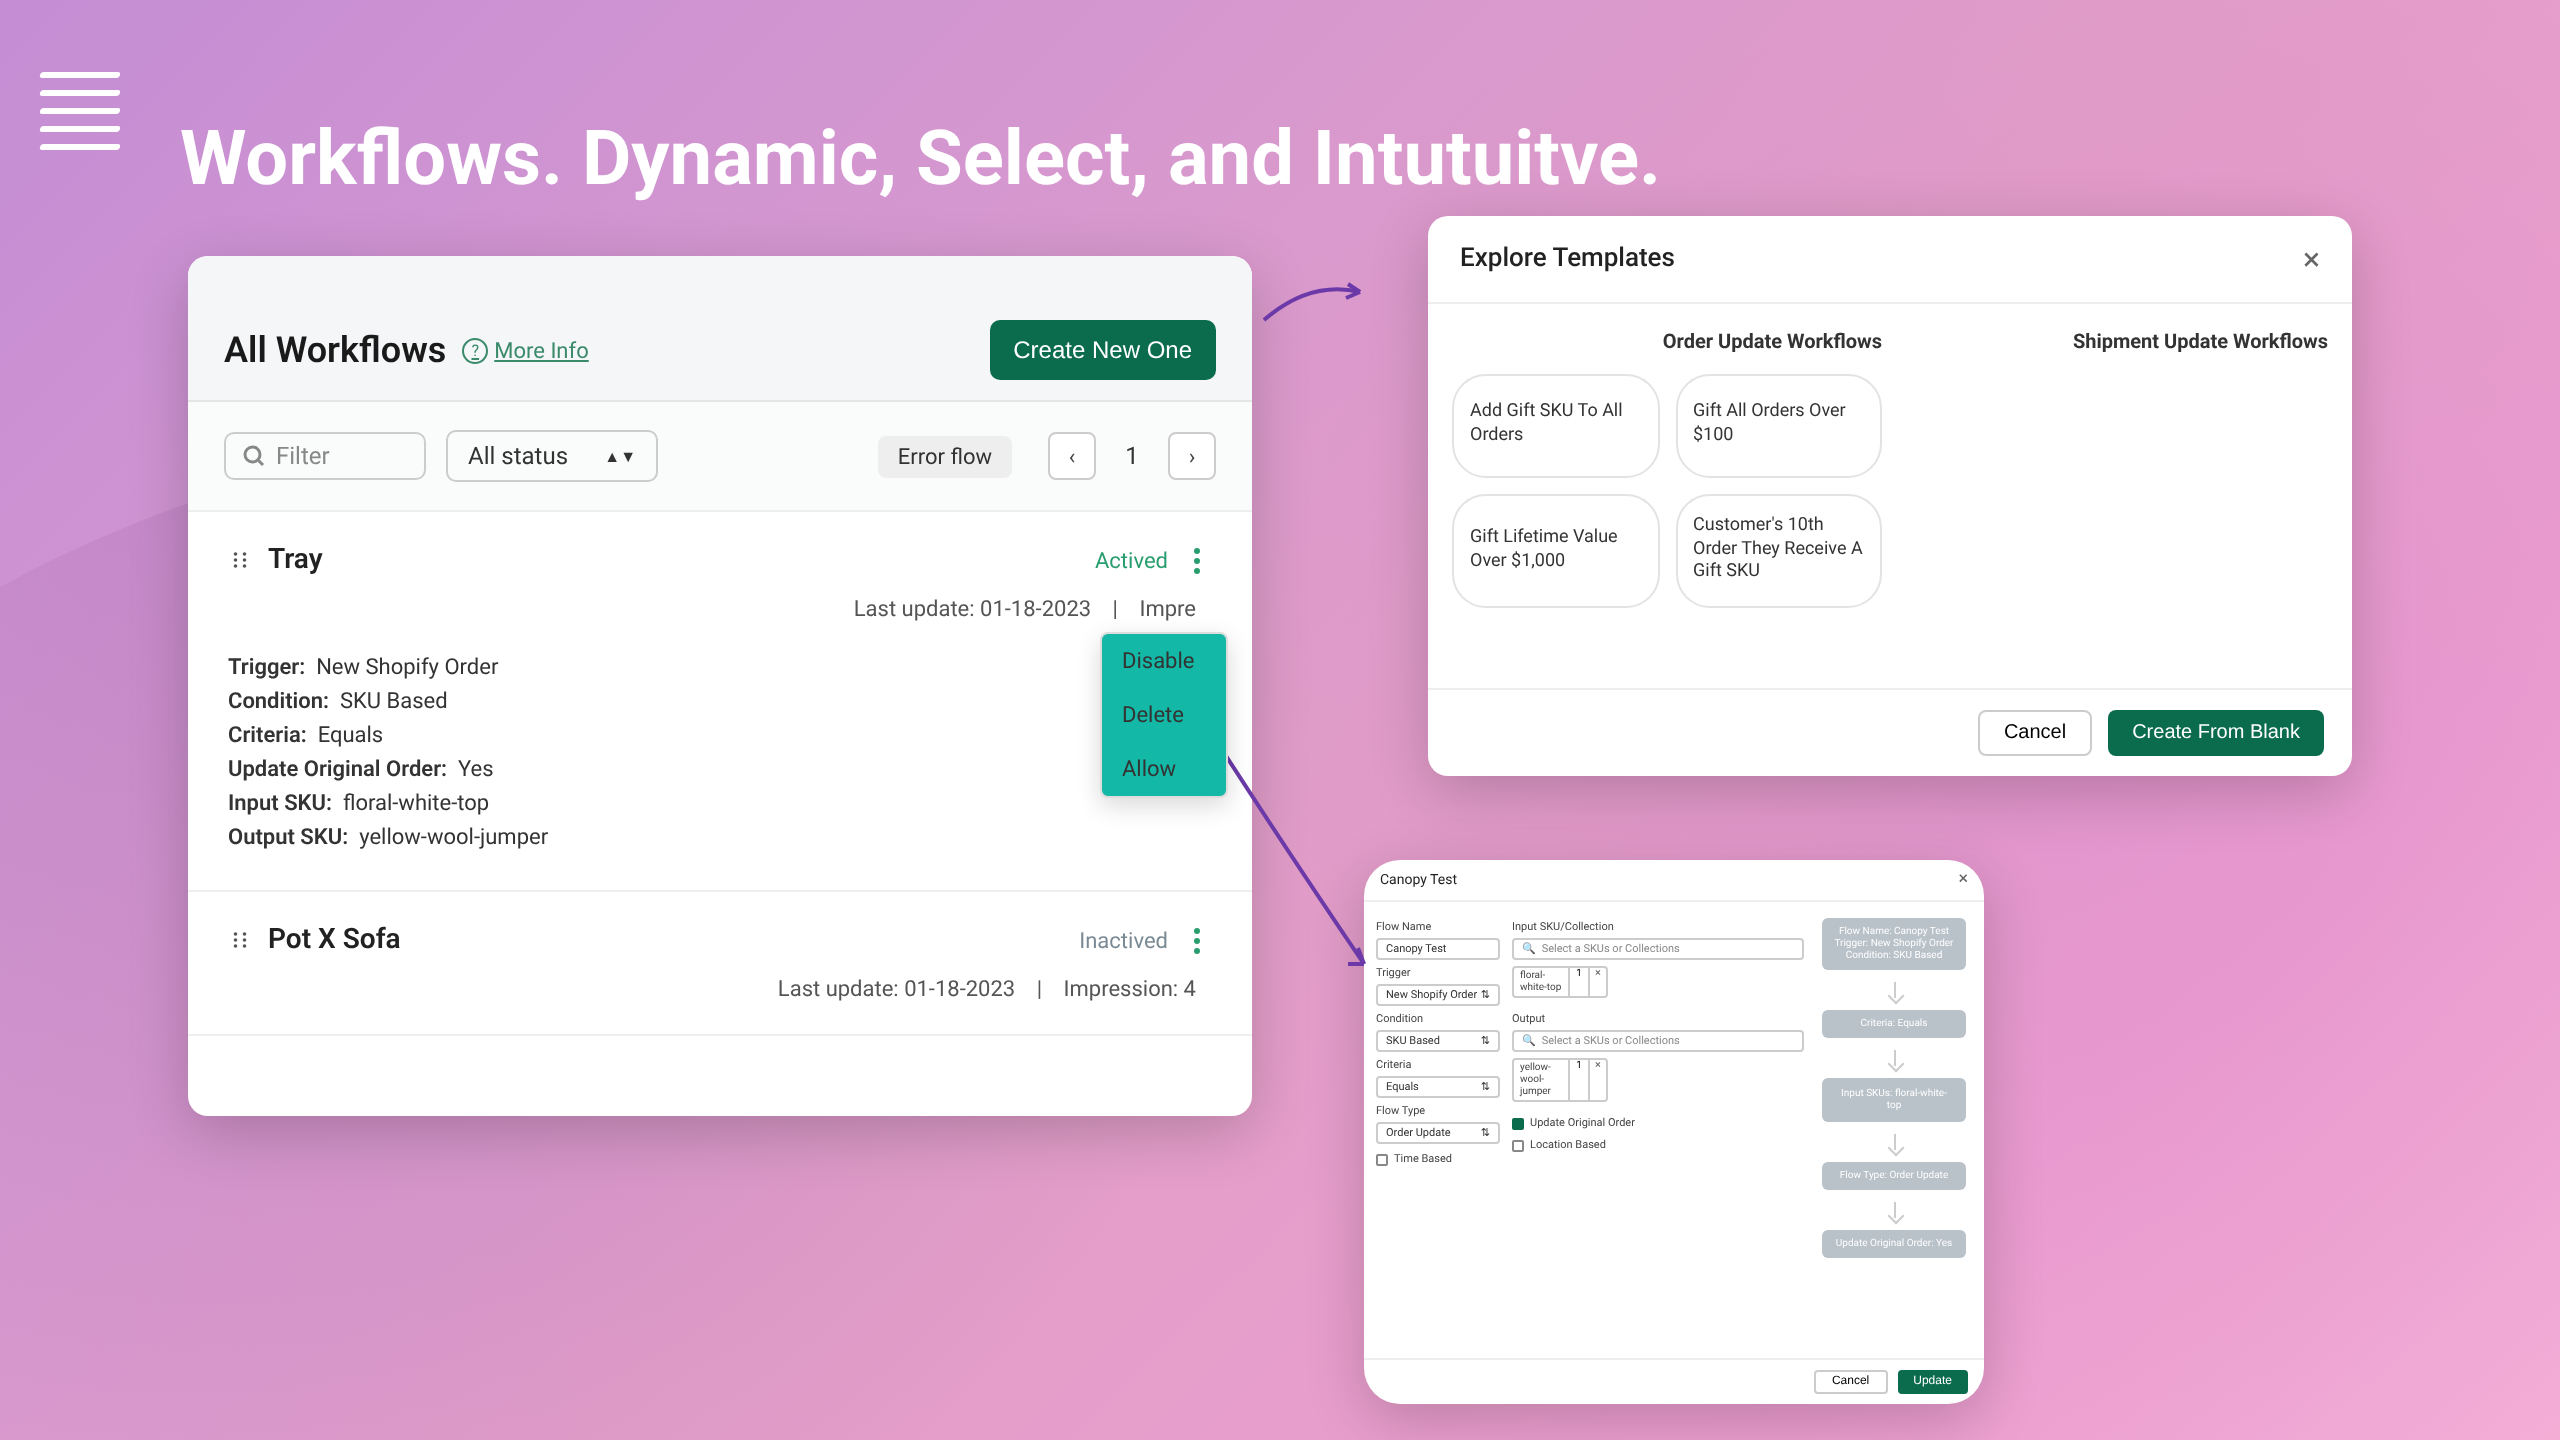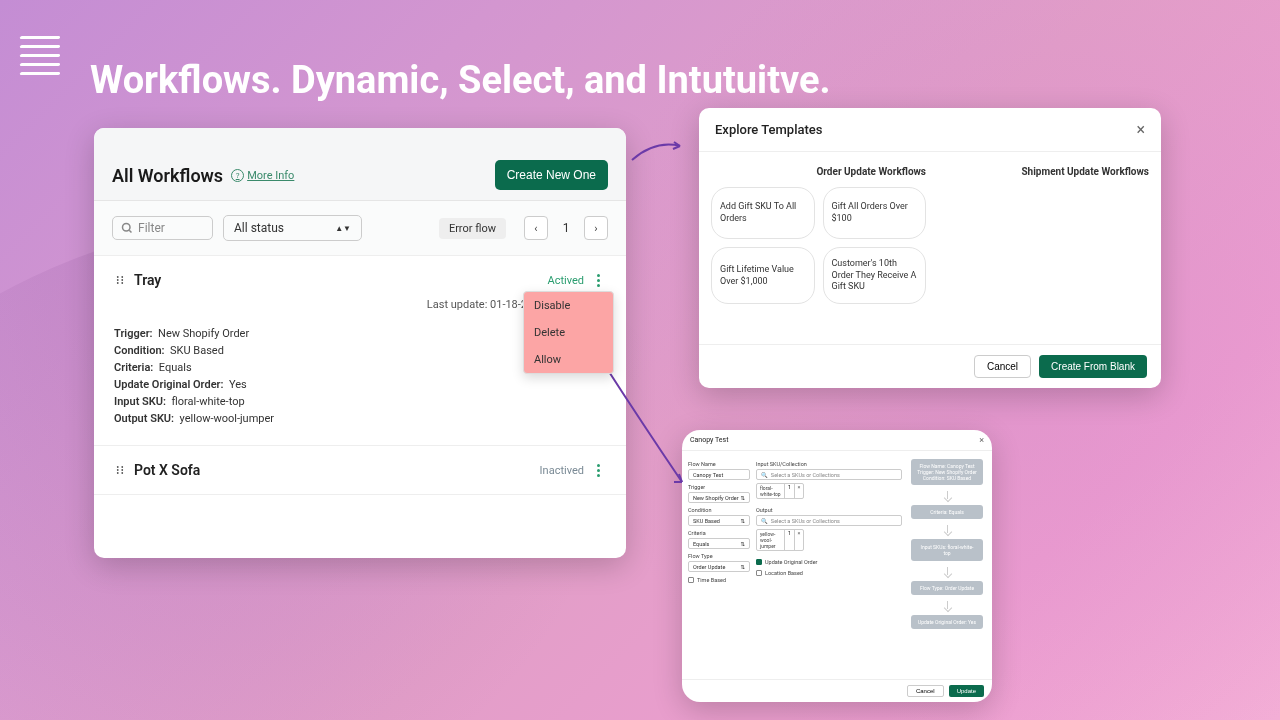--- a/index.html
+++ b/index.html
@@ -14,46 +14,46 @@
 
 .panel1 { position: absolute; top: 128px; left: 94px; width: 532px; height: 430px; background: #fff; border-radius: 10px; box-shadow: 0 8px 30px rgba(0,0,0,.2); overflow: hidden; }
 .p1-head { display: flex; align-items: center; padding: 32px 18px 10px; background: #f5f6f7; border-bottom: 1px solid #e5e5e5; }
 .p1-title { font-size: 18px; font-weight: 600; color: #1a1a1a; }
 .more-info { margin-left: 8px; font-size: 11px; color: #3a8a6b; text-decoration: underline; display: flex; align-items: center; gap: 3px; cursor: pointer; }
 .more-info::before { content: '?'; display: inline-flex; width: 11px; height: 11px; border: 1px solid #3a8a6b; border-radius: 50%; font-size: 8px; align-items: center; justify-content: center; }
 .btn-create { margin-left: auto; background: #0b6b4d; color: #fff; padding: 8px 12px; font-size: 12px; border-radius: 5px; border: 0; cursor: pointer; }
 .p1-toolbar { display: flex; align-items: center; padding: 14px 18px; gap: 10px; border-bottom: 1px solid #eee; background: #fafbfb; }
 .filter-box { display: flex; align-items: center; border: 1px solid #ccc; border-radius: 5px; padding: 4px 8px; width: 101px; font-size: 12px; color: #888; gap: 5px; }
 .filter-box svg { width: 12px; height: 12px; }
-.status-sel { border: 1px solid #ccc; border-radius: 5px; padding: 5px 10px; font-size: 12px; color: #333; width: 139px; display: flex; justify-content: space-between; align-items: center; cursor: pointer; }
+.status-sel { border: 1px solid #ccc; border-radius: 5px; padding: 5px 10px; font-size: 12px; color: #333; width: 106px; display: flex; justify-content: space-between; align-items: center; cursor: pointer; }
 .err-pill { margin-left: auto; background: #eee; padding: 4px 10px; font-size: 11px; border-radius: 4px; color: #333; cursor: pointer; }
 .pager { display: flex; gap: 6px; margin-left: 8px; }
 .pgbtn { width: 24px; height: 24px; border: 1px solid #ccc; border-radius: 4px; display: flex; align-items: center; justify-content: center; font-size: 11px; color: #444; background: #fff; cursor: pointer; }
 .pgnum { width: 24px; height: 24px; display: flex; align-items: center; justify-content: center; font-size: 12px; color: #333; }
 
 .wf-card { padding: 16px 20px; border-bottom: 1px solid #eee; position: relative; }
 .wf-row1 { display: flex; align-items: center; }
 .drag-ic { width: 12px; height: 12px; margin-right: 8px; color: #555; }
 .wf-name { font-size: 14px; font-weight: 600; color: #222; }
 .wf-status { font-size: 11px; margin-left: auto; }
 .st-active { color: #2a9d6f; }
 .st-inactive { color: #7a8a95; }
 .kebab { width: 16px; height: 16px; margin-left: 6px; color: #666; cursor: pointer; display: flex; align-items: center; justify-content: center; flex-direction: column; gap: 2px; }
 .kebab span { width: 3px; height: 3px; background: #2a9d6f; border-radius: 50%; }
 .wf-card:nth-child(2) .kebab span{ background:#7a8a95;}
 .wf-meta { text-align: right; font-size: 11px; color: #555; margin-top: 10px; }
 .wf-meta span { margin: 0 8px; }
 .wf-details { margin-top: 16px; font-size: 11px; color: #333; }
 .wf-details div { margin: 4px 0; }
 .wf-details b { font-weight: 600; }
-.popup { position: absolute; top: 35px; right: 12px; background: #fca5a5; border: 1px solid #ddd; border-radius: 4px; box-shadow: 0 4px 12px rgba(0,0,0,.15); width: 91px; z-index: 5; }
+.popup { position: absolute; top: 60px; right: 12px; background: #14b8a6; border: 1px solid #ddd; border-radius: 4px; box-shadow: 0 4px 12px rgba(0,0,0,.15); width: 64px; z-index: 5; }
 .popup div { padding: 7px 10px; font-size: 11px; color: #333; cursor: pointer; }
 
 
-.panel2 { position: absolute; top: 108px; left: 699px; width: 462px; height: 280px; background: #fff; border-radius: 10px; box-shadow: 0 8px 30px rgba(0,0,0,.2); display: flex; flex-direction: column; }
+.panel2 { position: absolute; top: 108px; left: 714px; width: 462px; height: 280px; background: #fff; border-radius: 10px; box-shadow: 0 8px 30px rgba(0,0,0,.2); display: flex; flex-direction: column; }
 .p2-head { display: flex; align-items: center; padding: 12px 16px; border-bottom: 1px solid #eee; }
 .p2-title { font-size: 13px; font-weight: 500; color: #222; }
 .close-x { margin-left: auto; font-size: 16px; color: #666; cursor: pointer; }
 .p2-cols { display: flex; flex: 1; padding: 8px 12px; gap: 8px; }
 .p2-col { flex: 1; }
 .p2-col-title { font-size: 10px; color: #333; text-align: right; margin: 6px 0 10px; font-weight: 700; }
 .tpl-grid { display: grid; grid-template-columns: 1fr 1fr; gap: 8px; }
 .tpl-card { border: 1px solid #e3e3e3; border-radius: 17px; padding: 10px 8px; font-size: 9px; color: #333; min-height: 52px; display: flex; align-items: center; cursor: pointer; line-height: 1.3; }
 .p2-foot { display: flex; justify-content: flex-end; padding: 10px 14px; gap: 8px; border-top: 1px solid #eee; }
 .btn-sec { border: 1px solid #ccc; background: #fff; padding: 5px 12px; font-size: 10px; border-radius: 4px; cursor: pointer; }
@@ -176,20 +176,21 @@
           <circle cx="11" cy="12" r="1.2"></circle>
         </svg>
       <div class="wf-name">Pot X Sofa</div>
       <div class="wf-status st-inactive">Inactived</div>
       <div class="kebab">
           <span></span>
           <span></span>
           <span></span>
         </div>
     </div>
+    <div class="wf-meta"><span>Last update: 01-18-2023</span> | <span>Impression: 4</span></div>
   </div>
 </div>
 
 <div class="panel2">
   <div class="p2-head">
     <div class="p2-title">Explore Templates</div>
     <div class="close-x">×</div>
   </div>
   <div class="p2-cols">
     <div class="p2-col">

